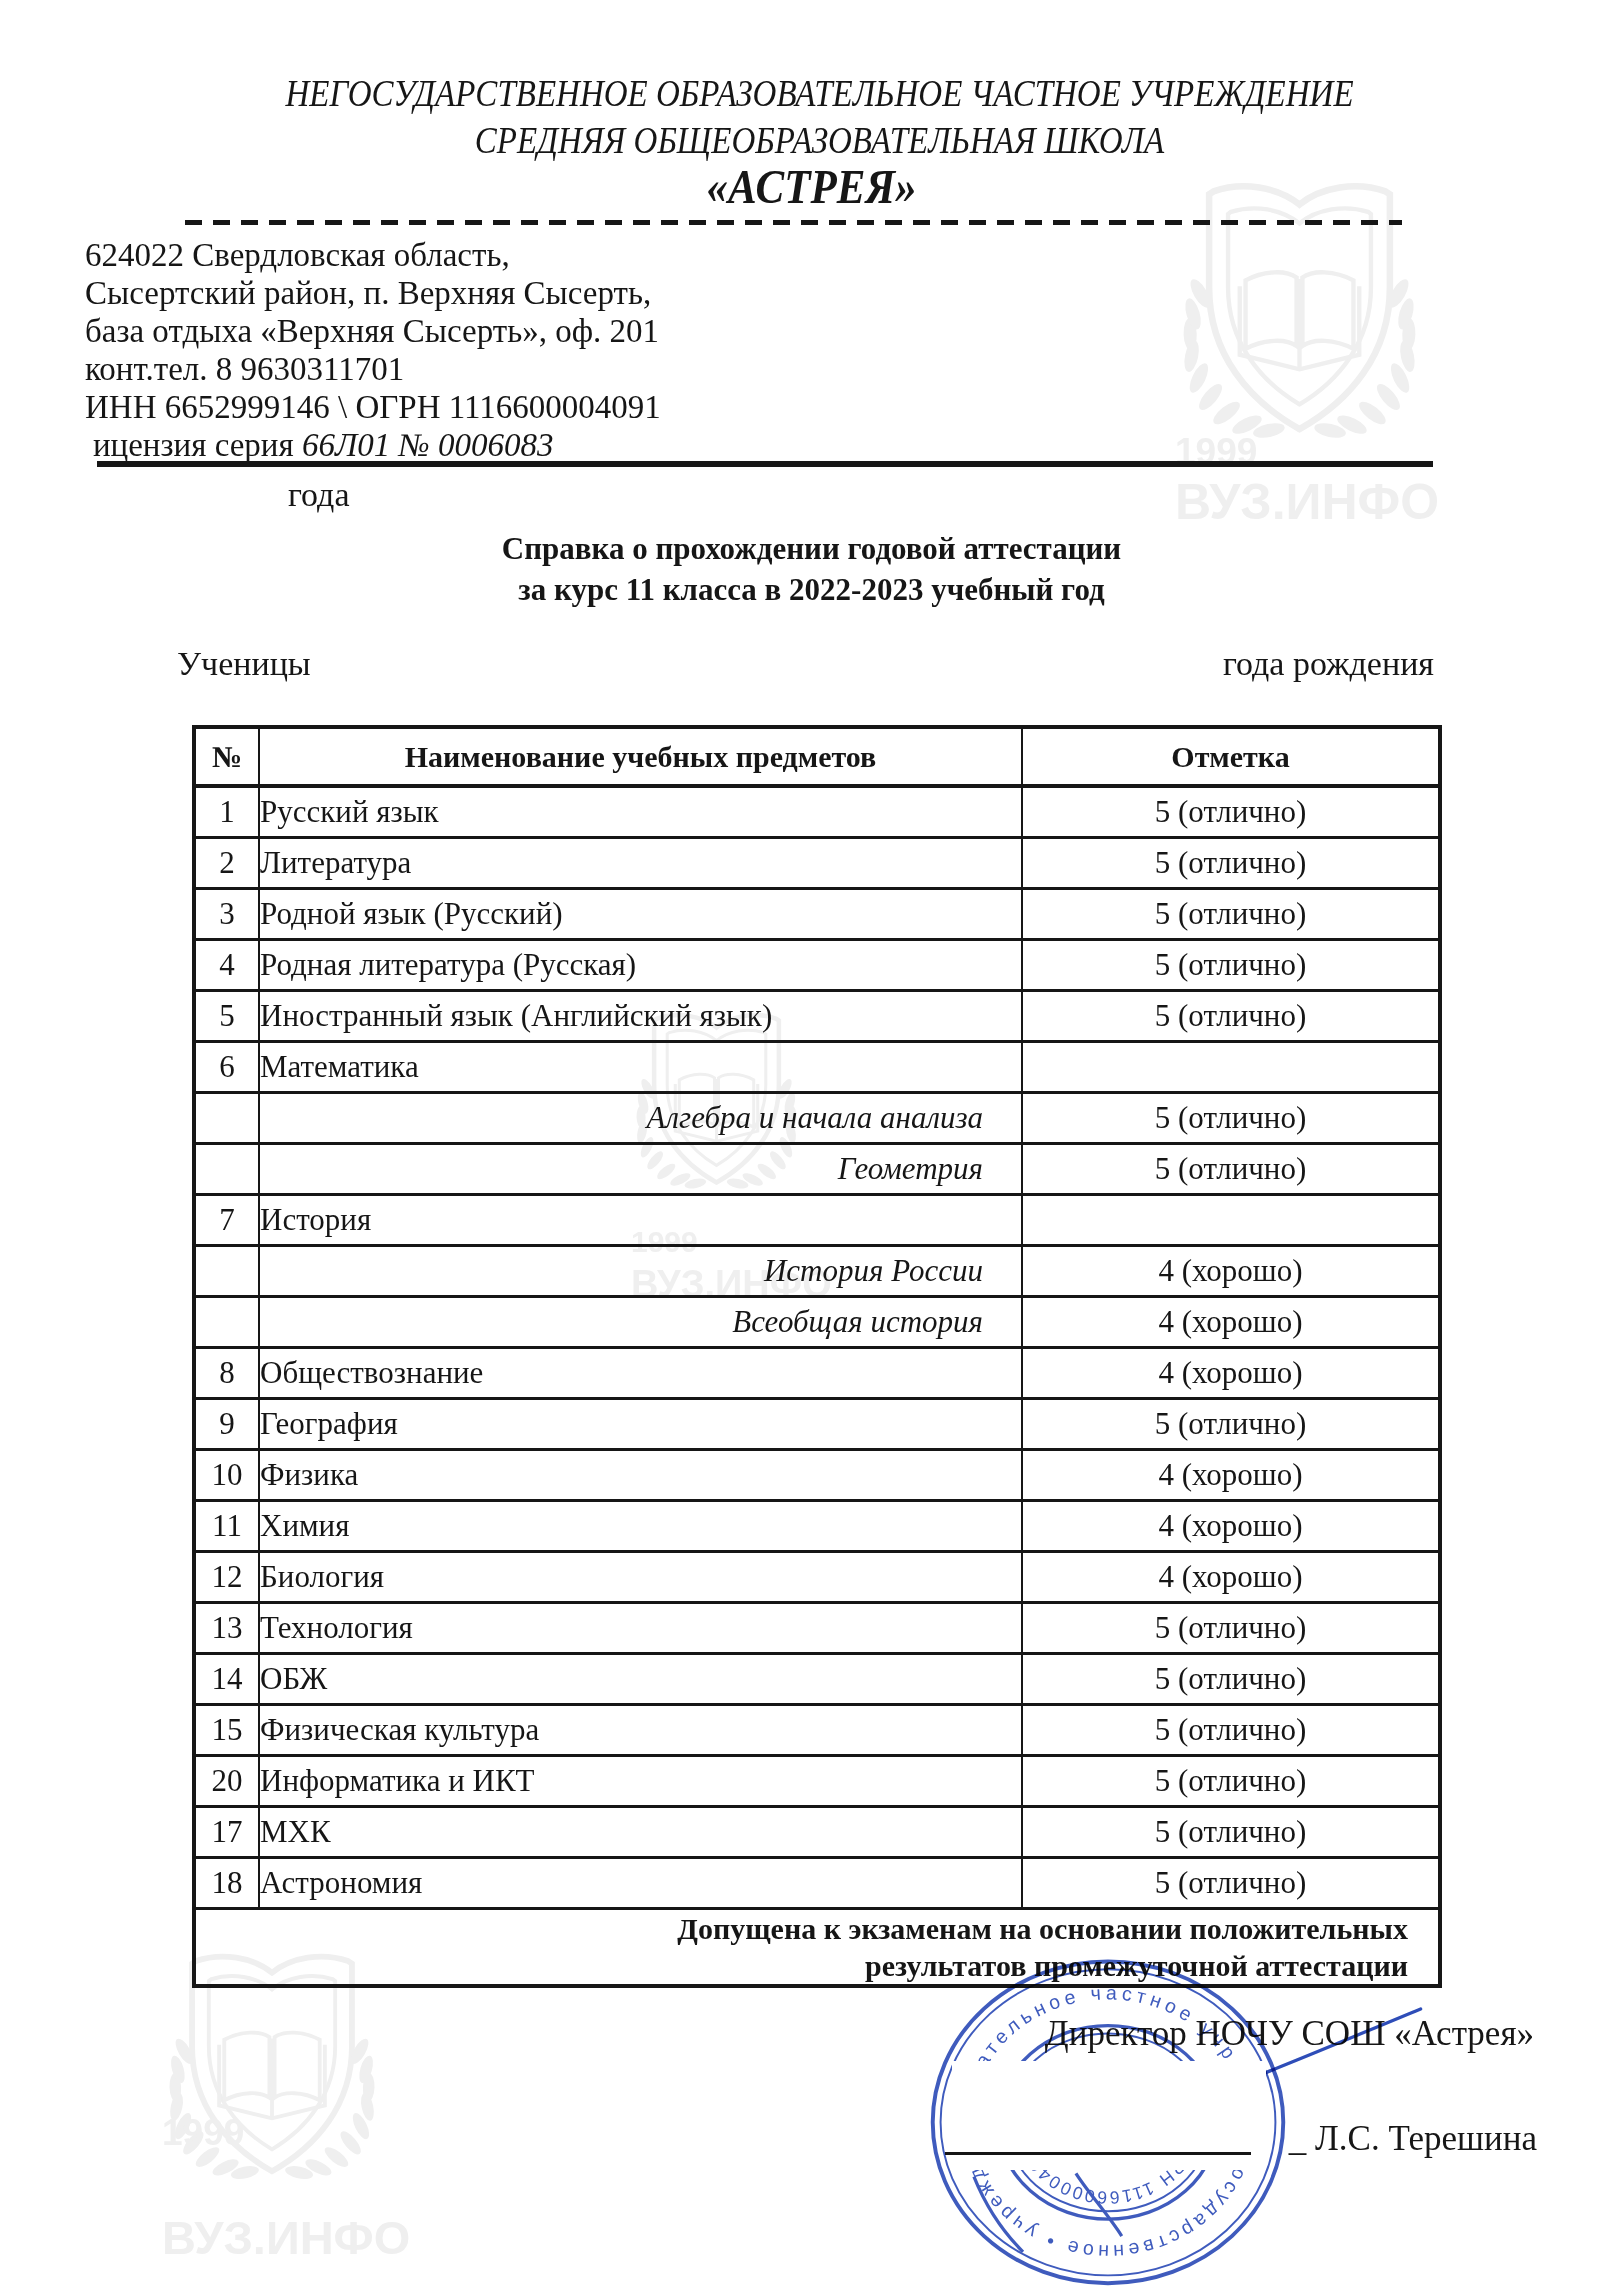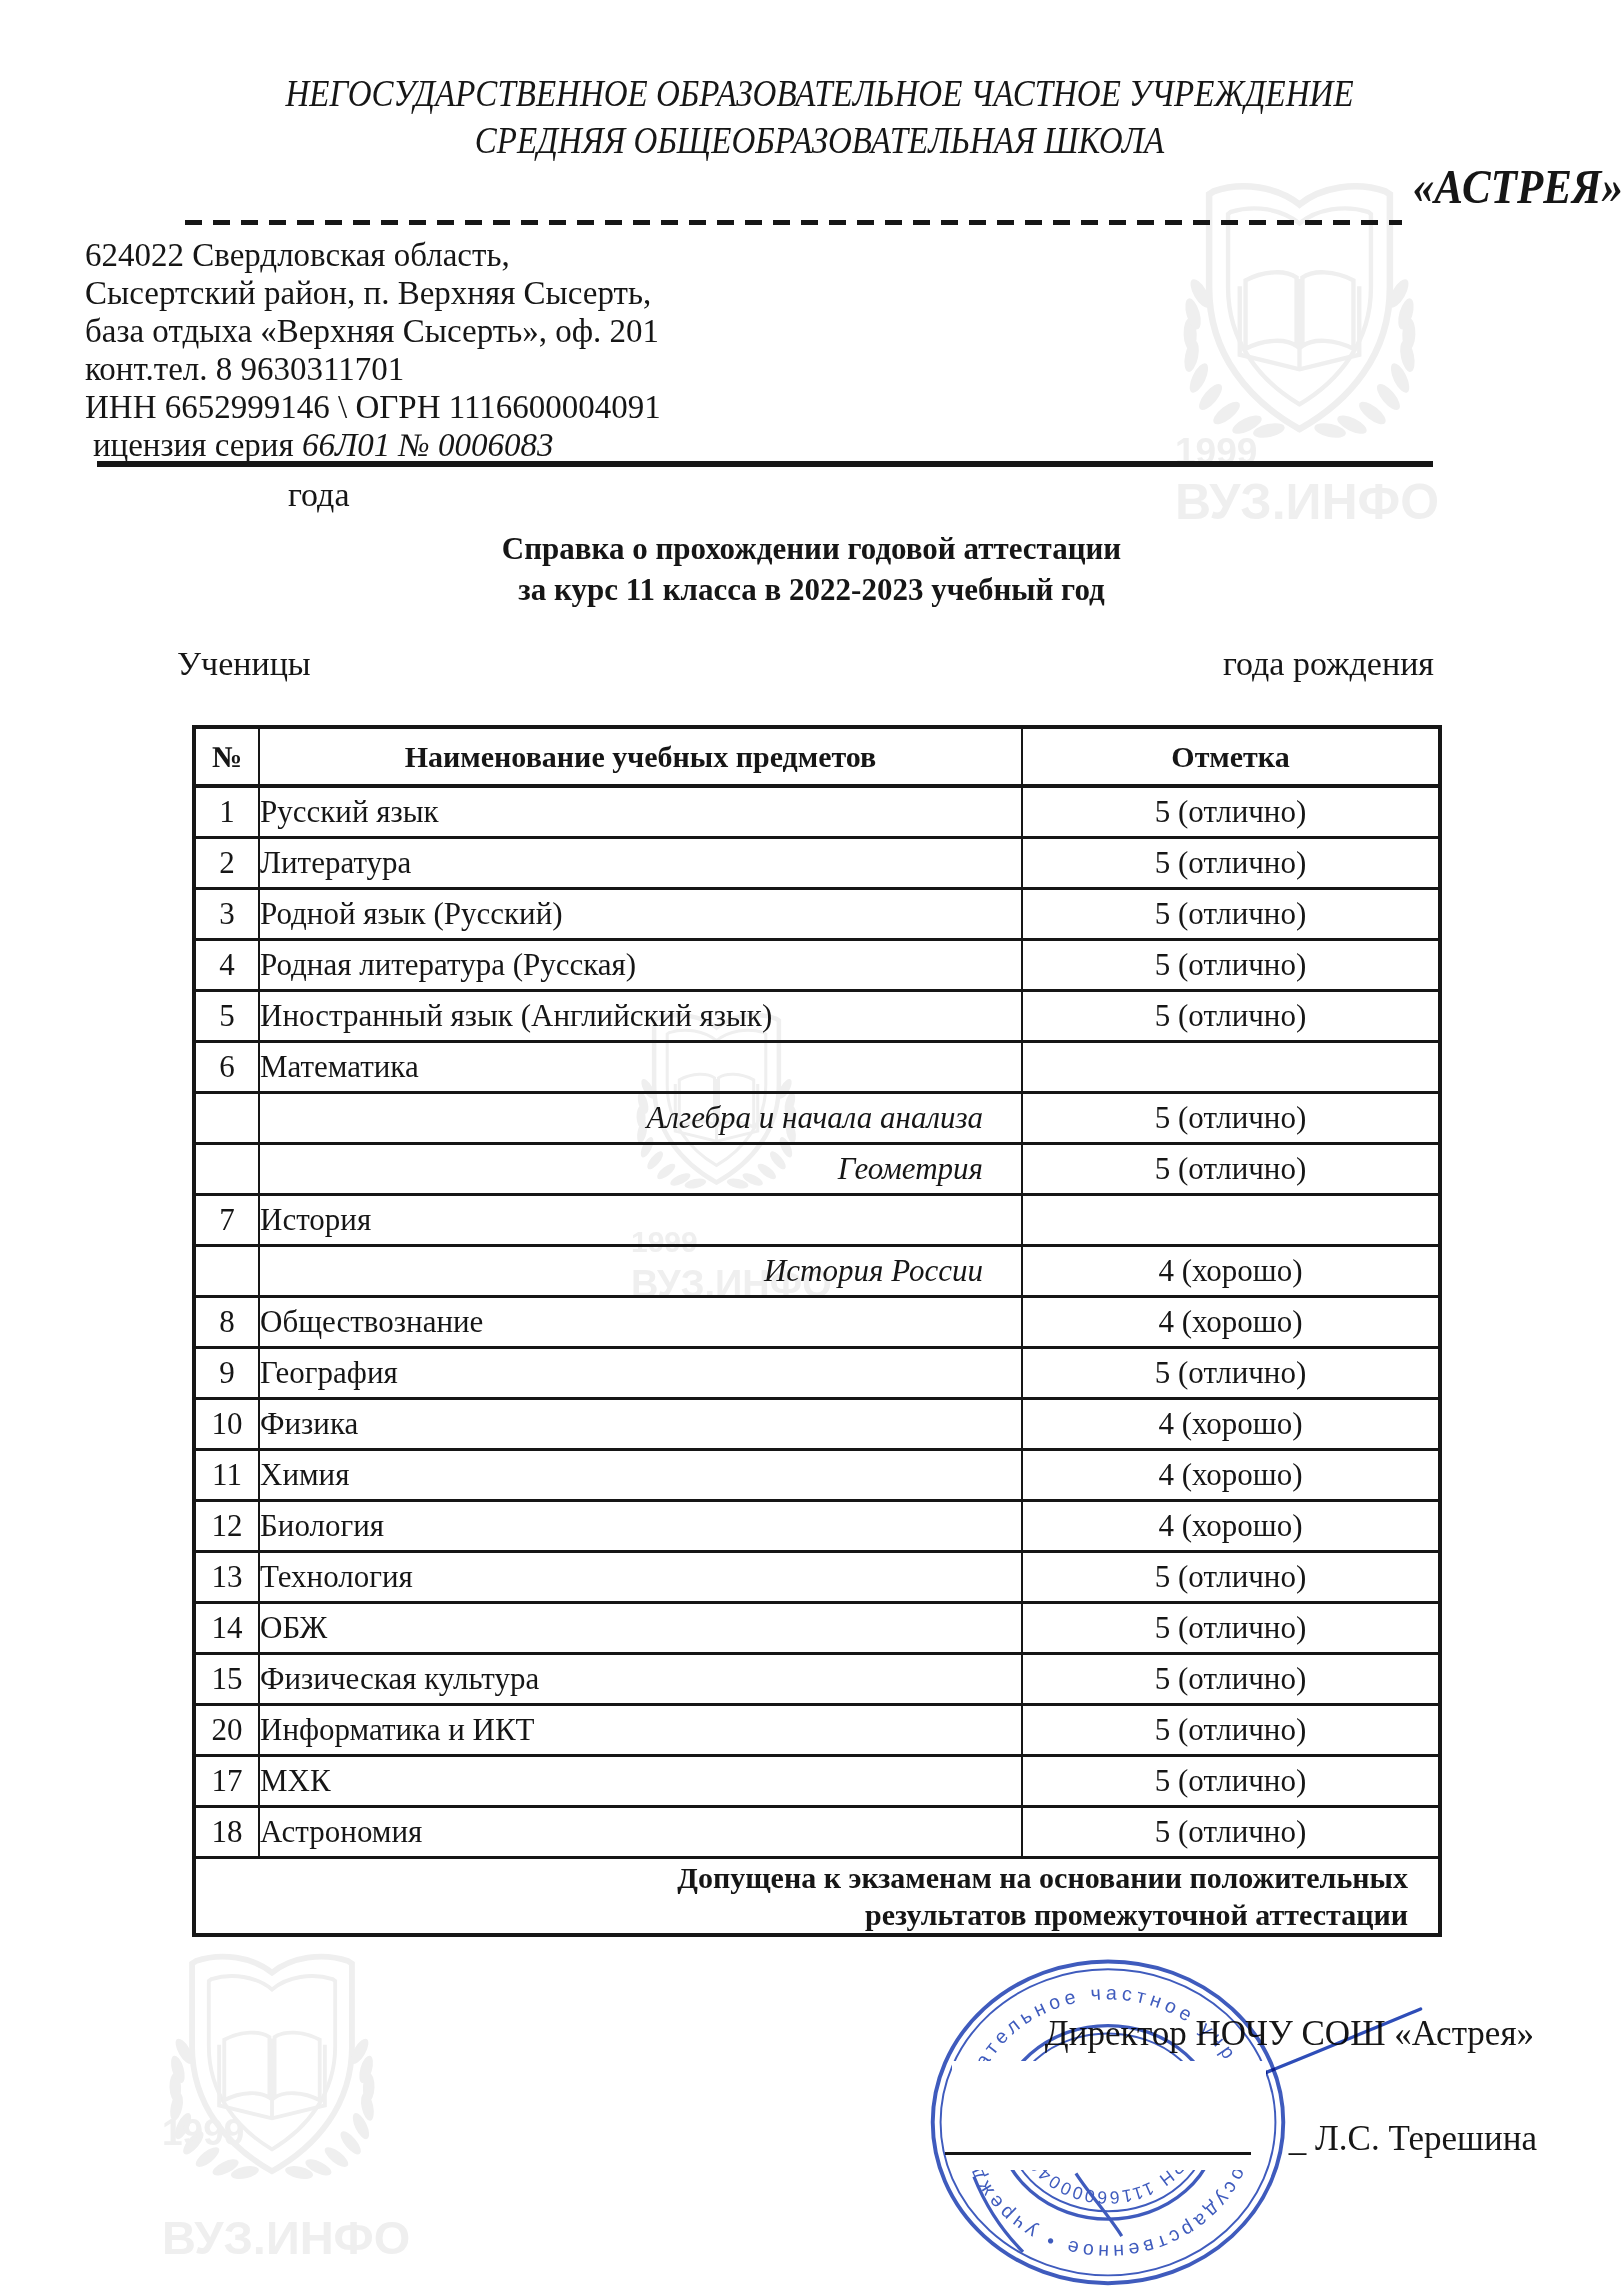--- a/index.html
+++ b/index.html
@@ -12,21 +12,21 @@
     position:relative;width:1623px;height:2295px;background:#ffffff;
     font-family:"Liberation Serif","DejaVu Serif",serif;color:var(--ink);
     overflow:hidden;
   }
   .abs{position:absolute;}
 
   
   .org-line{left:0;width:1623px;text-align:center;font-style:italic;font-size:33px;
     letter-spacing:0px;white-space:nowrap;padding-left:8px;}
   .org-line .tall{display:inline-block;transform:scaleY(1.14);}
-  .org-name{left:0;width:1623px;text-align:right;font-style:italic;font-weight:bold;font-size:43px;}
+  .org-name{left:0;width:1623px;text-align:center;font-style:italic;font-weight:bold;font-size:43px;}
   .org-name .tall{display:inline-block;transform:scaleY(1.12);}
   .dashed-rule{left:185px;top:220px;width:1217px;height:4.6px;
     background:repeating-linear-gradient(90deg,var(--ink) 0 17px,transparent 17px 28px);}
   .addr{left:85px;top:236px;font-size:33px;line-height:38px;white-space:nowrap;}
   .addr .lic-num{font-style:italic;}
   .thick-rule{left:97px;top:461px;width:1336px;height:5.9px;background:var(--ink);}
   .date-frag{left:288px;top:476px;font-size:34px;}
 
   
   .title-line{left:0;width:1623px;text-align:center;font-weight:bold;font-size:31px;white-space:nowrap;}
@@ -209,20 +209,25 @@
           <tr>
       <td class="c-num">7</td>
       <td class="c-sub">История</td>
       <td class="c-mark"></td>
     </tr>
           <tr class="subrow">
       <td class="c-num"></td>
       <td class="c-sub">История России</td>
       <td class="c-mark">4 (хорошо)</td>
     </tr>
+          <tr class="subrow">
+      <td class="c-num"></td>
+      <td class="c-sub">Всеобщая история</td>
+      <td class="c-mark">4 (хорошо)</td>
+    </tr>
           <tr>
       <td class="c-num">8</td>
       <td class="c-sub">Обществознание</td>
       <td class="c-mark">4 (хорошо)</td>
     </tr>
           <tr>
       <td class="c-num">9</td>
       <td class="c-sub">География</td>
       <td class="c-mark">5 (отлично)</td>
     </tr>

